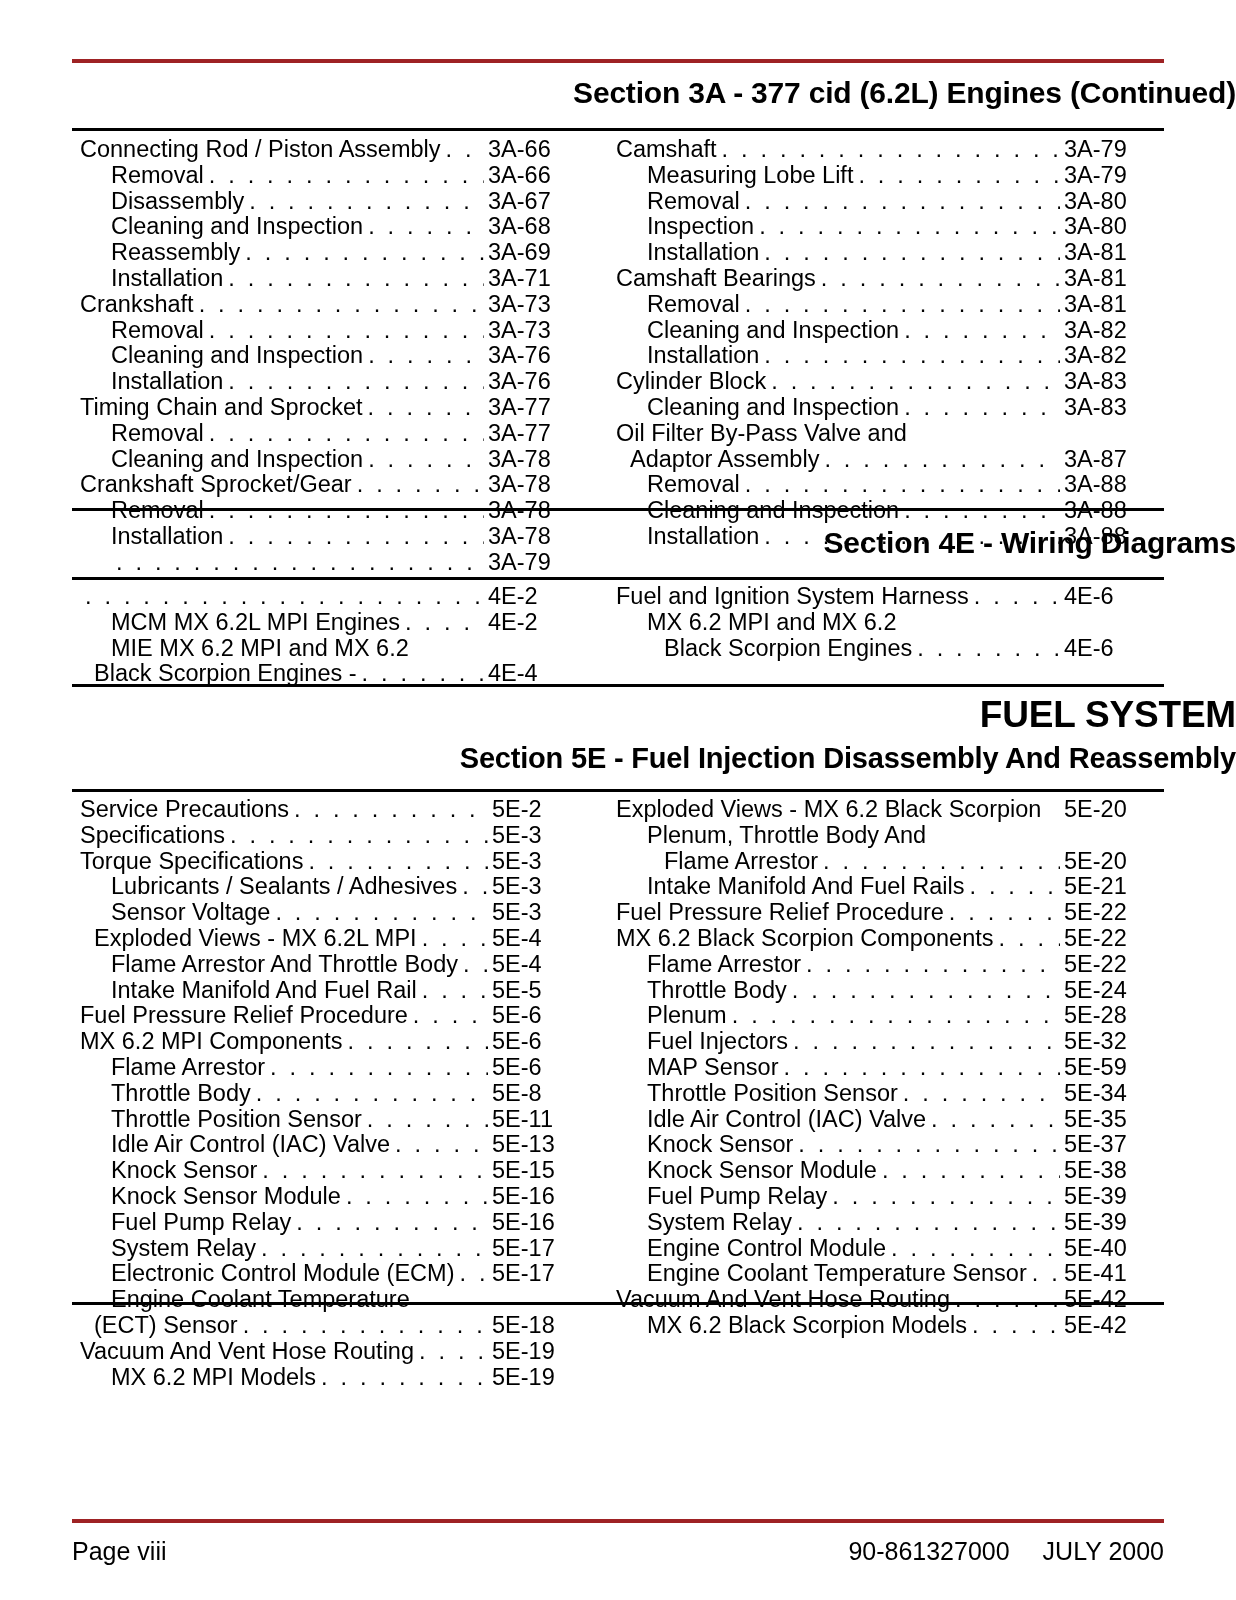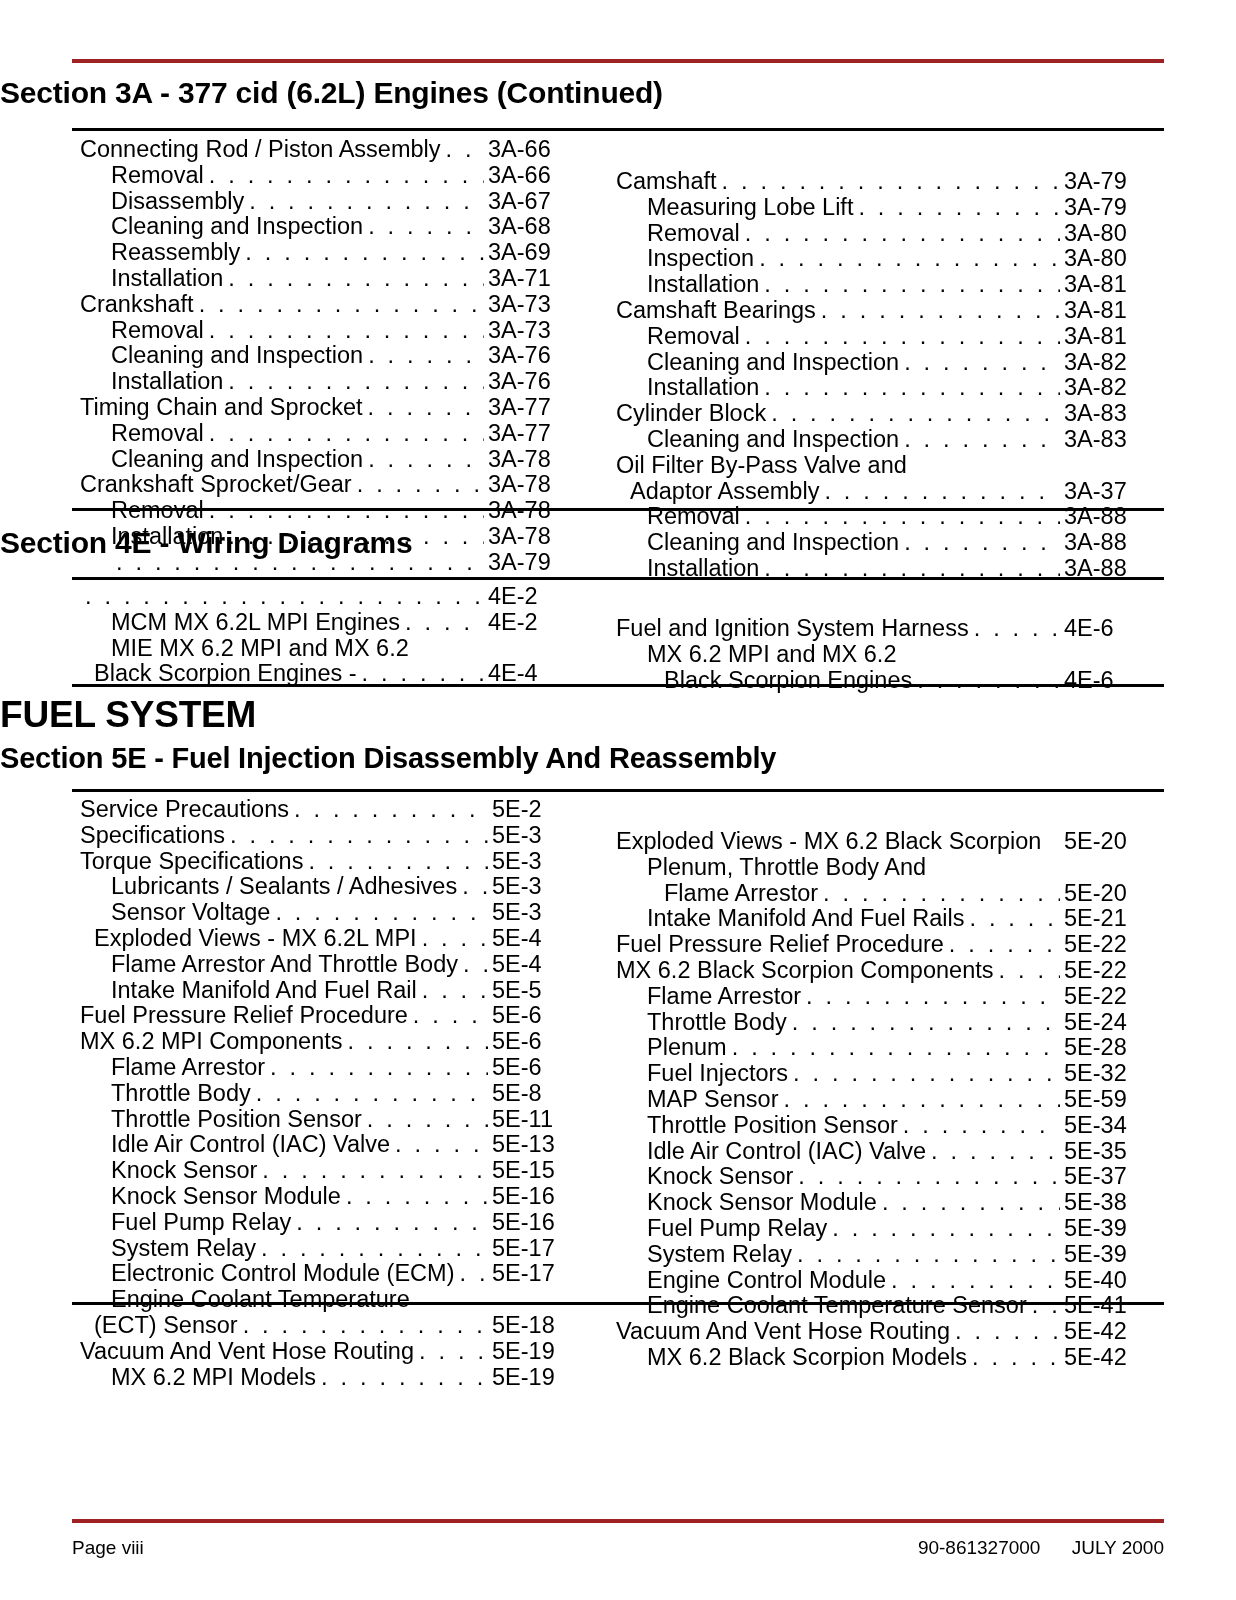--- a/index.html
+++ b/index.html
@@ -35,39 +35,39 @@
   .rule-red.bottom { top: 1519px; }
 
   .rule-black {
     height: 3px;
     background: #000000;
     margin: 0;
   }
 
   
   .sec-head {
-    text-align: left;
+    text-align: right;
     font-weight: bold;
     letter-spacing: -0.2px;
   }
   .sec-head.h1 { font-size: 30px; }
   .sec-head.big { font-size: 37px; }
   .sec-head.h2 { font-size: 29px; }
 
   
   .toc-block {
     display: flex;
     width: 1092px;
     margin-left: 72px;
   }
   .toc-col {
     box-sizing: border-box;
   }
   .toc-col.left  { width: 516px; padding-left: 8px; }
-  .toc-col.right { width: 576px; padding-left: 28px; margin-top: 32px; }
+  .toc-col.right { width: 576px; padding-left: 28px; }
 
   .toc-line {
     display: flex;
     align-items: baseline;
     font-size: 23.5px;
     line-height: 25.8px;
     white-space: nowrap;
   }
   .toc-label {
     flex: 0 0 auto;
@@ -100,21 +100,21 @@
   .toc-line.nodots .toc-label { flex: 1 1 auto; }
 
   
   .footer {
     position: absolute;
     left: 72px;
     top: 1537px;
     width: 1092px;
     display: flex;
     justify-content: space-between;
-    font-size: 19px;
+    font-size: 25px;
   }
   .footer .right span { margin-left: 26px; }
 </style>
 </head>
 <body>
 
 <div class="page">
 
   <div class="rule-red top"></div>
 
@@ -268,21 +268,21 @@
           <span class="toc-label">Cleaning and Inspection</span>
           <span class="toc-dots"></span>
           <span class="toc-page">3A-83</span>
         </div>
         <div class="toc-line lv0 nodots nopage">
           <span class="toc-label">Oil Filter By-Pass Valve and</span>
         </div>
         <div class="toc-line lvc">
           <span class="toc-label">Adaptor Assembly</span>
           <span class="toc-dots"></span>
-          <span class="toc-page">3A-37</span>
+          <span class="toc-page">3A-87</span>
         </div>
         <div class="toc-line lv1">
           <span class="toc-label">Removal</span>
           <span class="toc-dots"></span>
           <span class="toc-page">3A-88</span>
         </div>
         <div class="toc-line lv1">
           <span class="toc-label">Cleaning and Inspection</span>
           <span class="toc-dots"></span>
           <span class="toc-page">3A-88</span>

